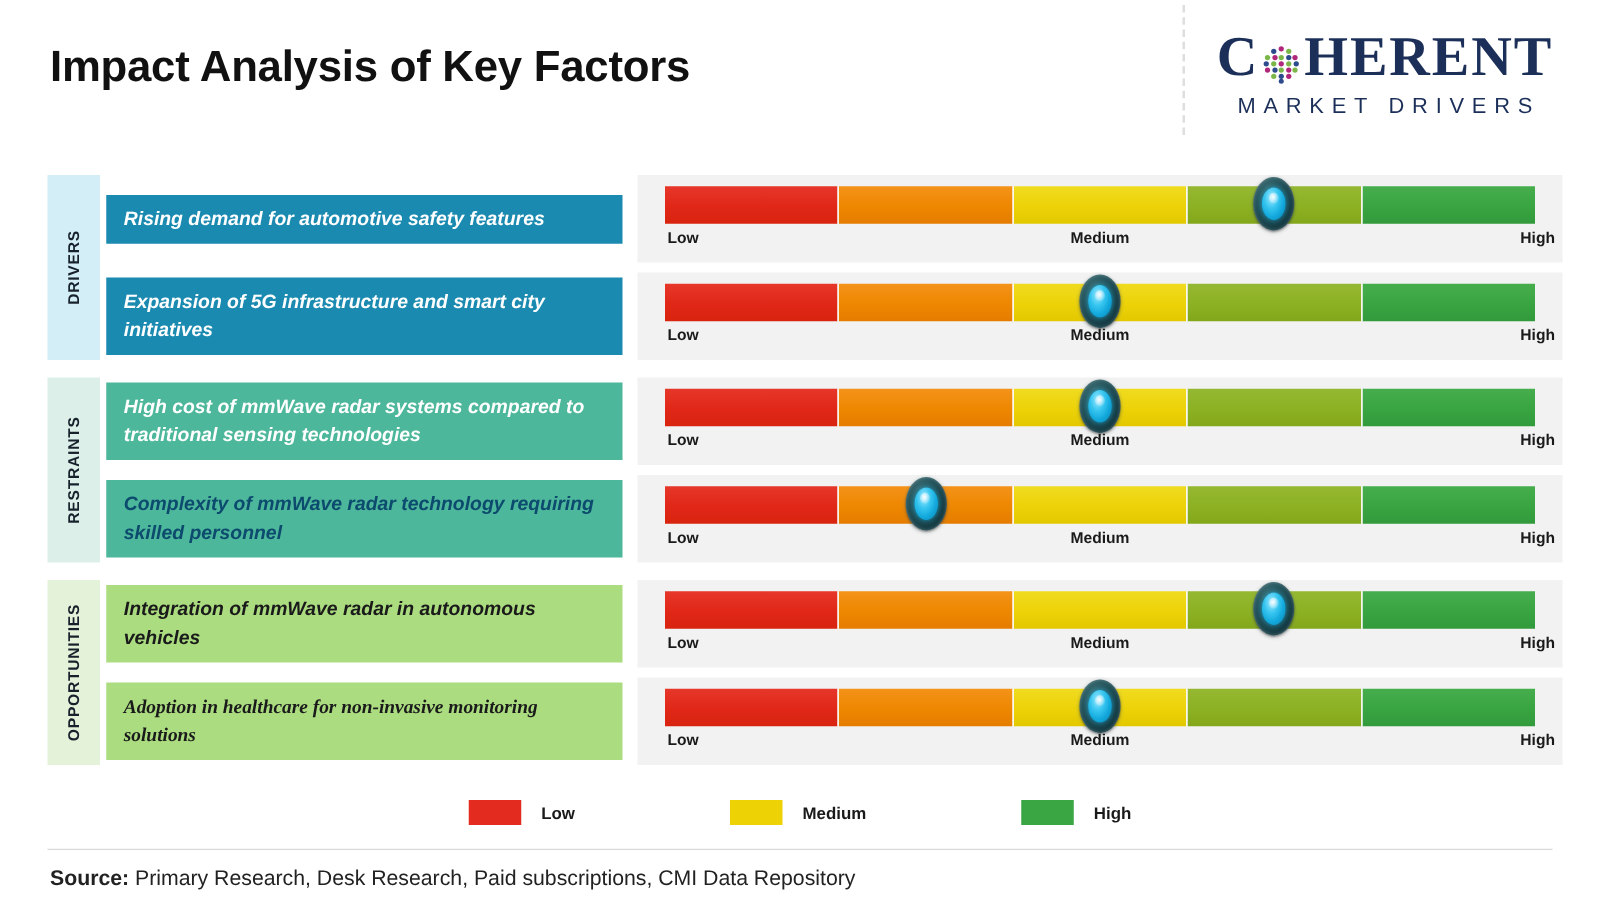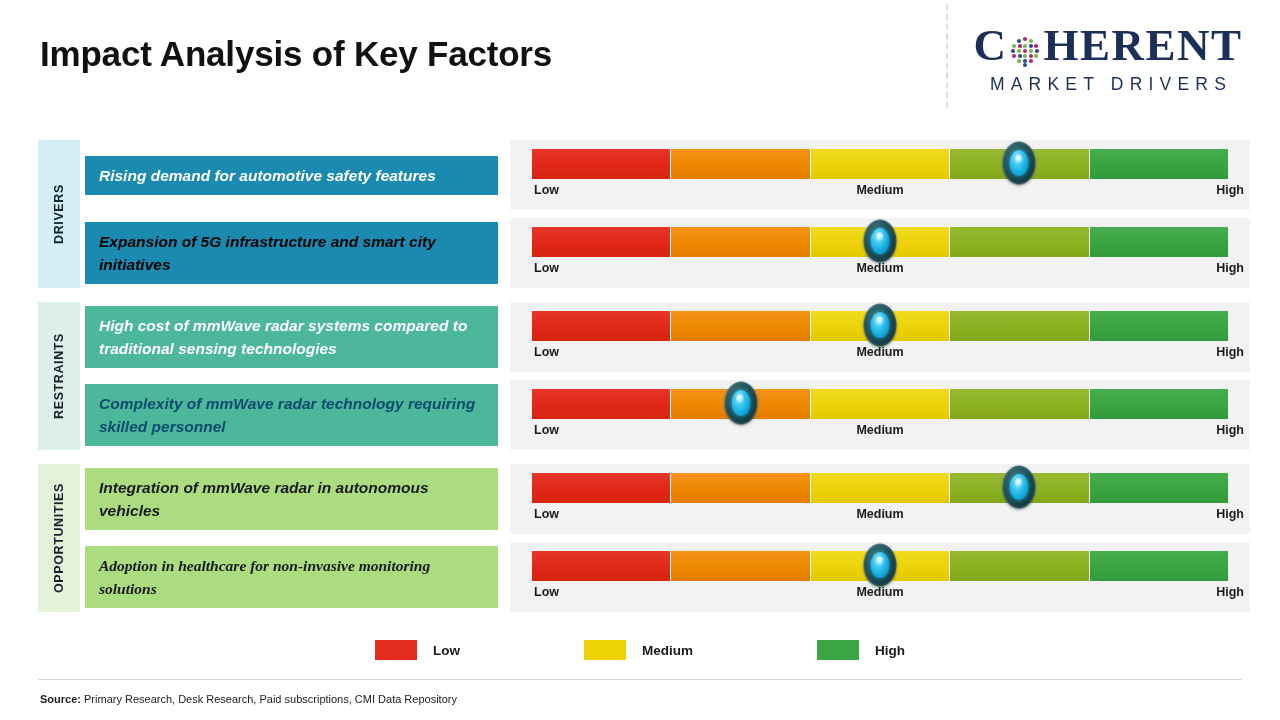--- a/index.html
+++ b/index.html
@@ -137,21 +137,21 @@
   .legend-swatch { width:42px; height:20px; flex:none; }
   .legend-text { margin-left:16px; font-size:13.5px; font-weight:bold; color:#1a1a1a; }
 
   
   .footer-rule {
     position:absolute; left:38px; top:679px; width:1204px;
     border-top:1px solid #d9d9d9;
   }
   .source {
     position:absolute; left:40px; top:693px;
-    font-size:11px; color:#222222;
+    font-size:17px; color:#222222;
   }
   .source b { font-weight:bold; }
 </style>
 </head>
 <body>
 
 <div class="page">
 
   <div class="header">
     <div class="title-block">
@@ -224,21 +224,21 @@
             </div>
             <div class="scale">
               <span class="lbl-low">Low</span>
               <span class="lbl-med">Medium</span>
               <span class="lbl-high">High</span>
             </div>
           </div>
         </div>
 
         <div class="row">
-          <div class="factor" style="background: rgb(27, 138, 176); color: #000000;">Expansion of 5G infrastructure and smart city initiatives</div>
+          <div class="factor" style="background: rgb(27, 138, 176); color: #ffffff;">Expansion of 5G infrastructure and smart city initiatives</div>
           <div class="gauge-wrap">
             <div class="gauge">
               <div class="seg s1"></div>
               <div class="seg s2"></div>
               <div class="seg s3"></div>
               <div class="seg s4"></div>
               <div class="seg s5"></div>
               <div class="knob" style="left: 50%;">
                 <div class="shadow"></div>
                 <div class="ring"></div>

